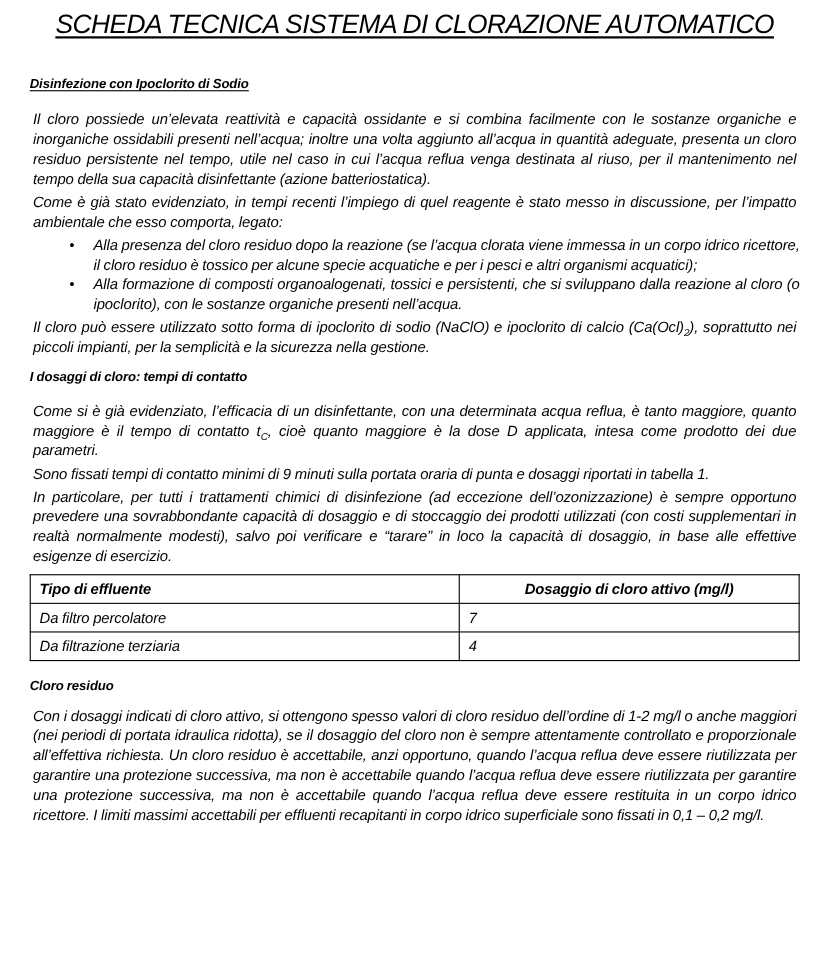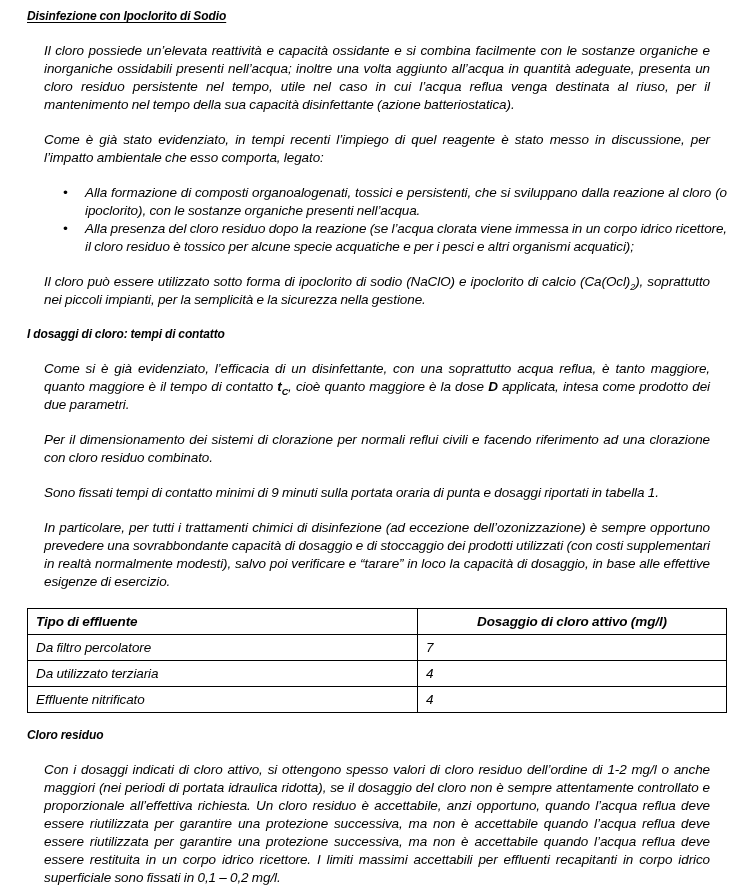--- a/index.html
+++ b/index.html
@@ -29,34 +29,34 @@
   }
   h2 {
     font-size: 12px;
     line-height: 17px;
     font-weight: bold;
     letter-spacing: -0.1px;
   }
   .heading-disinfezione { margin: 0 0 15px 0; text-decoration: underline; text-underline-offset: 2px; }
   .heading-dosaggi { margin: 9px 0 14px 0; }
   .heading-cloro   { margin: 14px 0 10px 0; font-style: italic; }
-  p { margin: 17px; text-align: justify; }
+  p { margin: 3px; text-align: justify; }
   ul.bullets { margin: 0; padding: 0; list-style: none; }
   ul.bullets li {
     position: relative;
     padding-left: 58px;
     text-align: justify;
   }
   ul.bullets li::before {
     content: "\2022";
     position: absolute;
     left: 36px;
     top: 0;
   }
-  b { font-weight: bold; }
+  b { font-weight: normal; }
   sub { font-size: 9px; line-height: 0; }
   table.dosetable {
     width: 100%;
     border-collapse: collapse;
     margin: 7px 0 0 0;
   }
   table.dosetable th, table.dosetable td {
     border: 1.5px solid #000;
     padding: 3px 8px;
     height: 26px;
@@ -66,58 +66,54 @@
   }
   table.dosetable th { font-weight: bold; }
   .col-tipo { width: 55.8%; text-align: left; }
   .col-dos  { width: 44.2%; }
 </style>
 </head>
 <body>
 
 <div class="page">
 
+  <h1 class="doc-title">SCHEDA TECNICA SISTEMA DI CLORAZIONE AUTOMATICO</h1>
 
   <h2 class="heading-disinfezione">Disinfezione con Ipoclorito di Sodio</h2>
 
   <p>Il cloro possiede un’elevata reattività e capacità ossidante e si combina facilmente con le sostanze organiche e inorganiche ossidabili presenti nell’acqua; inoltre una volta aggiunto all’acqua in quantità adeguate, presenta un cloro residuo persistente nel tempo, utile nel caso in cui l’acqua reflua venga destinata al riuso, per il mantenimento nel tempo della sua capacità disinfettante (azione batteriostatica).</p>
   <p>Come è già stato evidenziato, in tempi recenti l’impiego di quel reagente è stato messo in discussione, per l’impatto ambientale che esso comporta, legato:</p>
 
   <ul class="bullets">
+    <li>Alla presenza del cloro residuo dopo la reazione (se l’acqua clorata viene immessa in un corpo idrico ricettore, il cloro residuo è tossico per alcune specie acquatiche e per i pesci e altri organismi acquatici);</li>
     <li>Alla formazione di composti organoalogenati, tossici e persistenti, che si sviluppano dalla reazione al cloro (o ipoclorito), con le sostanze organiche presenti nell’acqua.</li>
-    <li>Alla presenza del cloro residuo dopo la reazione (se l’acqua clorata viene immessa in un corpo idrico ricettore, il cloro residuo è tossico per alcune specie acquatiche e per i pesci e altri organismi acquatici);</li>
   </ul>
 
   <p><span>Il cloro può essere utilizzato sotto forma di ipoclorito di sodio (NaClO) e ipoclorito di calcio (Ca(Ocl)</span><sub>2</sub><span>), soprattutto nei piccoli impianti, per la semplicità e la sicurezza nella gestione.</span></p>
 
   <h2 class="heading-dosaggi">I dosaggi di cloro: tempi di contatto</h2>
 
-  <p><span>Come si è già evidenziato, l’efficacia di un disinfettante, con una soprattutto acqua reflua, è tanto maggiore, quanto maggiore è il tempo di contatto </span><b><span>t</span><sub>C</sub></b><span>, cioè quanto maggiore è la dose </span><b>D</b><span> applicata, intesa come prodotto dei due parametri.</span></p>
-  <p>Per il dimensionamento dei sistemi di clorazione per normali reflui civili e facendo riferimento ad una clorazione con cloro residuo combinato.</p>
+  <p><span>Come si è già evidenziato, l’efficacia di un disinfettante, con una determinata acqua reflua, è tanto maggiore, quanto maggiore è il tempo di contatto </span><b><span>t</span><sub>C</sub></b><span>, cioè quanto maggiore è la dose </span><b>D</b><span> applicata, intesa come prodotto dei due parametri.</span></p>
   <p>Sono fissati tempi di contatto minimi di 9 minuti sulla portata oraria di punta e dosaggi riportati in tabella 1.</p>
   <p>In particolare, per tutti i trattamenti chimici di disinfezione (ad eccezione dell’ozonizzazione) è sempre opportuno prevedere una sovrabbondante capacità di dosaggio e di stoccaggio dei prodotti utilizzati (con costi supplementari in realtà normalmente modesti), salvo poi verificare e “tarare” in loco la capacità di dosaggio, in base alle effettive esigenze di esercizio.</p>
 
   <table class="dosetable">
     <thead>
       <tr>
         <th class="col-tipo">Tipo di effluente</th>
         <th class="col-dos">Dosaggio di cloro attivo (mg/l)</th>
       </tr>
     </thead>
     <tbody>
       <tr>
         <td class="col-tipo">Da filtro percolatore</td>
         <td class="col-dos">7</td>
       </tr>
       <tr>
-        <td class="col-tipo">Da utilizzato terziaria</td>
-        <td class="col-dos">4</td>
-      </tr>
-      <tr>
-        <td class="col-tipo">Effluente nitrificato</td>
+        <td class="col-tipo">Da filtrazione terziaria</td>
         <td class="col-dos">4</td>
       </tr>
     </tbody>
   </table>
 
   <h2 class="heading-cloro">Cloro residuo</h2>
 
   <p>Con i dosaggi indicati di cloro attivo, si ottengono spesso valori di cloro residuo dell’ordine di 1-2 mg/l o anche maggiori (nei periodi di portata idraulica ridotta), se il dosaggio del cloro non è sempre attentamente controllato e proporzionale all’effettiva richiesta. Un cloro residuo è accettabile, anzi opportuno, quando l’acqua reflua deve essere riutilizzata per garantire una protezione successiva, ma non è accettabile quando l’acqua reflua deve essere riutilizzata per garantire una protezione successiva, ma non è accettabile quando l’acqua reflua deve essere restituita in un corpo idrico ricettore. I limiti massimi accettabili per effluenti recapitanti in corpo idrico superficiale sono fissati in 0,1 – 0,2 mg/l.</p>
 
 </div>

